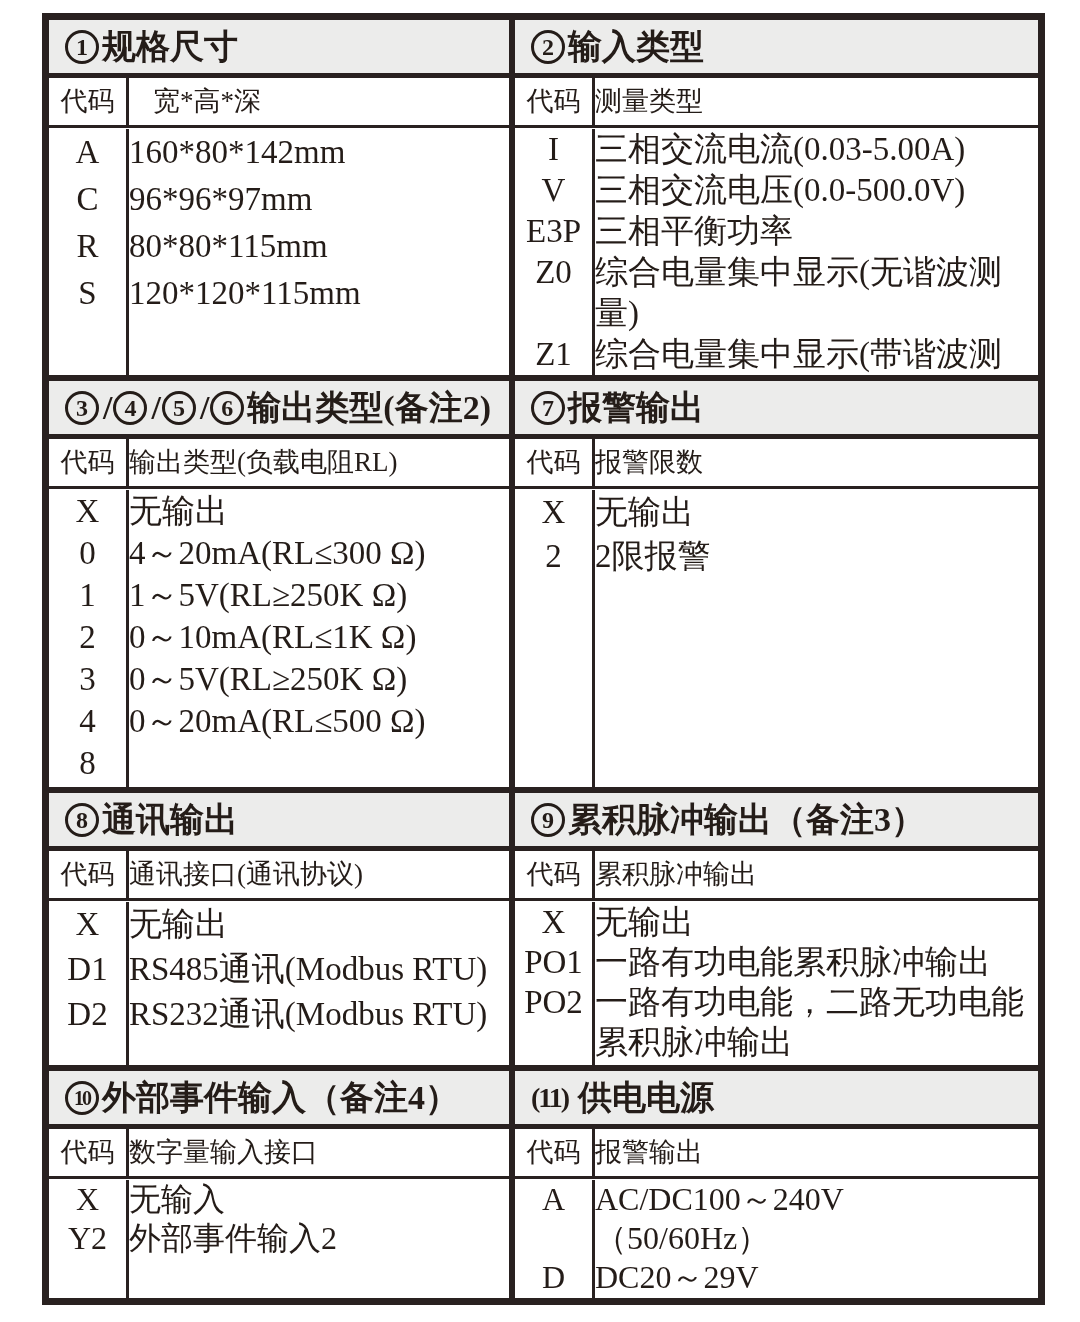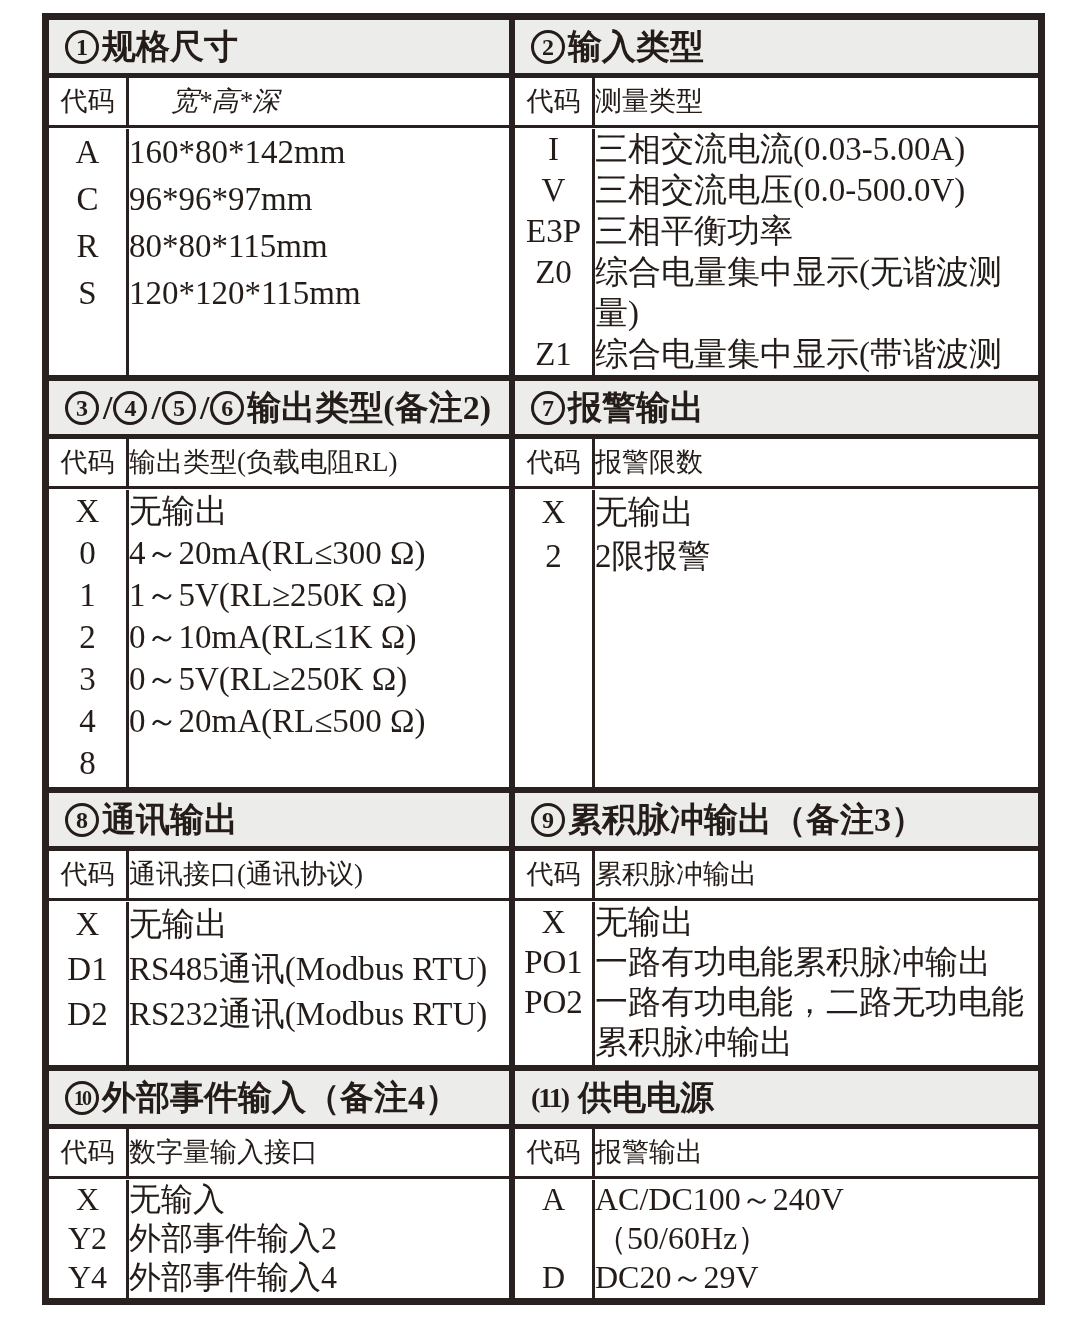--- a/index.html
+++ b/index.html
@@ -42,21 +42,21 @@
     display:flex;flex:0 0 47px;height:47px;
     border-bottom:3px solid #292120;
     font-size:27px;line-height:46px;
   }
   .code-col{
     width:80px;flex:0 0 80px;box-sizing:border-box;
     border-right:3px solid #292120;
     text-align:center;
   }
   .desc-col{flex:1;white-space:pre-line;overflow:hidden;}
-  .desc-col.indent{padding-left:42px;font-style:italic;}
+  .desc-col.indent{padding-left:24px;}
   .tbody{flex:1;display:flex;flex-direction:column;padding-top:1px;}
   .row{display:flex;font-size:33px;line-height:42px;}
   .row.fill{flex:1;}
   .s0 .row{line-height:47px;}
   .s1 .row{line-height:41px;}
   .s2 .row{line-height:42px;}
   .s3 .row{line-height:44px;}
   .s4 .row{line-height:45px;}
   .s5 .row{line-height:40px;}
   .s6 .row,.s7 .row{line-height:39px;font-size:32px;}
@@ -282,24 +282,20 @@
     </div>
     <div class="tbody">
       <div class="row">
         <div class="code-col">X</div>
         <div class="desc-col">无输入</div>
       </div>
       <div class="row">
         <div class="code-col">Y2</div>
         <div class="desc-col">外部事件输入2</div>
       </div>
-      <div class="row">
-        <div class="code-col">Y4</div>
-        <div class="desc-col">外部事件输入4</div>
-      </div>
       <div class="row fill">
         <div class="code-col"></div>
         <div class="desc-col"></div>
       </div>
     </div>
   </div>
 
   <div class="sec s7">
     <div class="sec-title">
       <span class="numtext">(11)</span>

